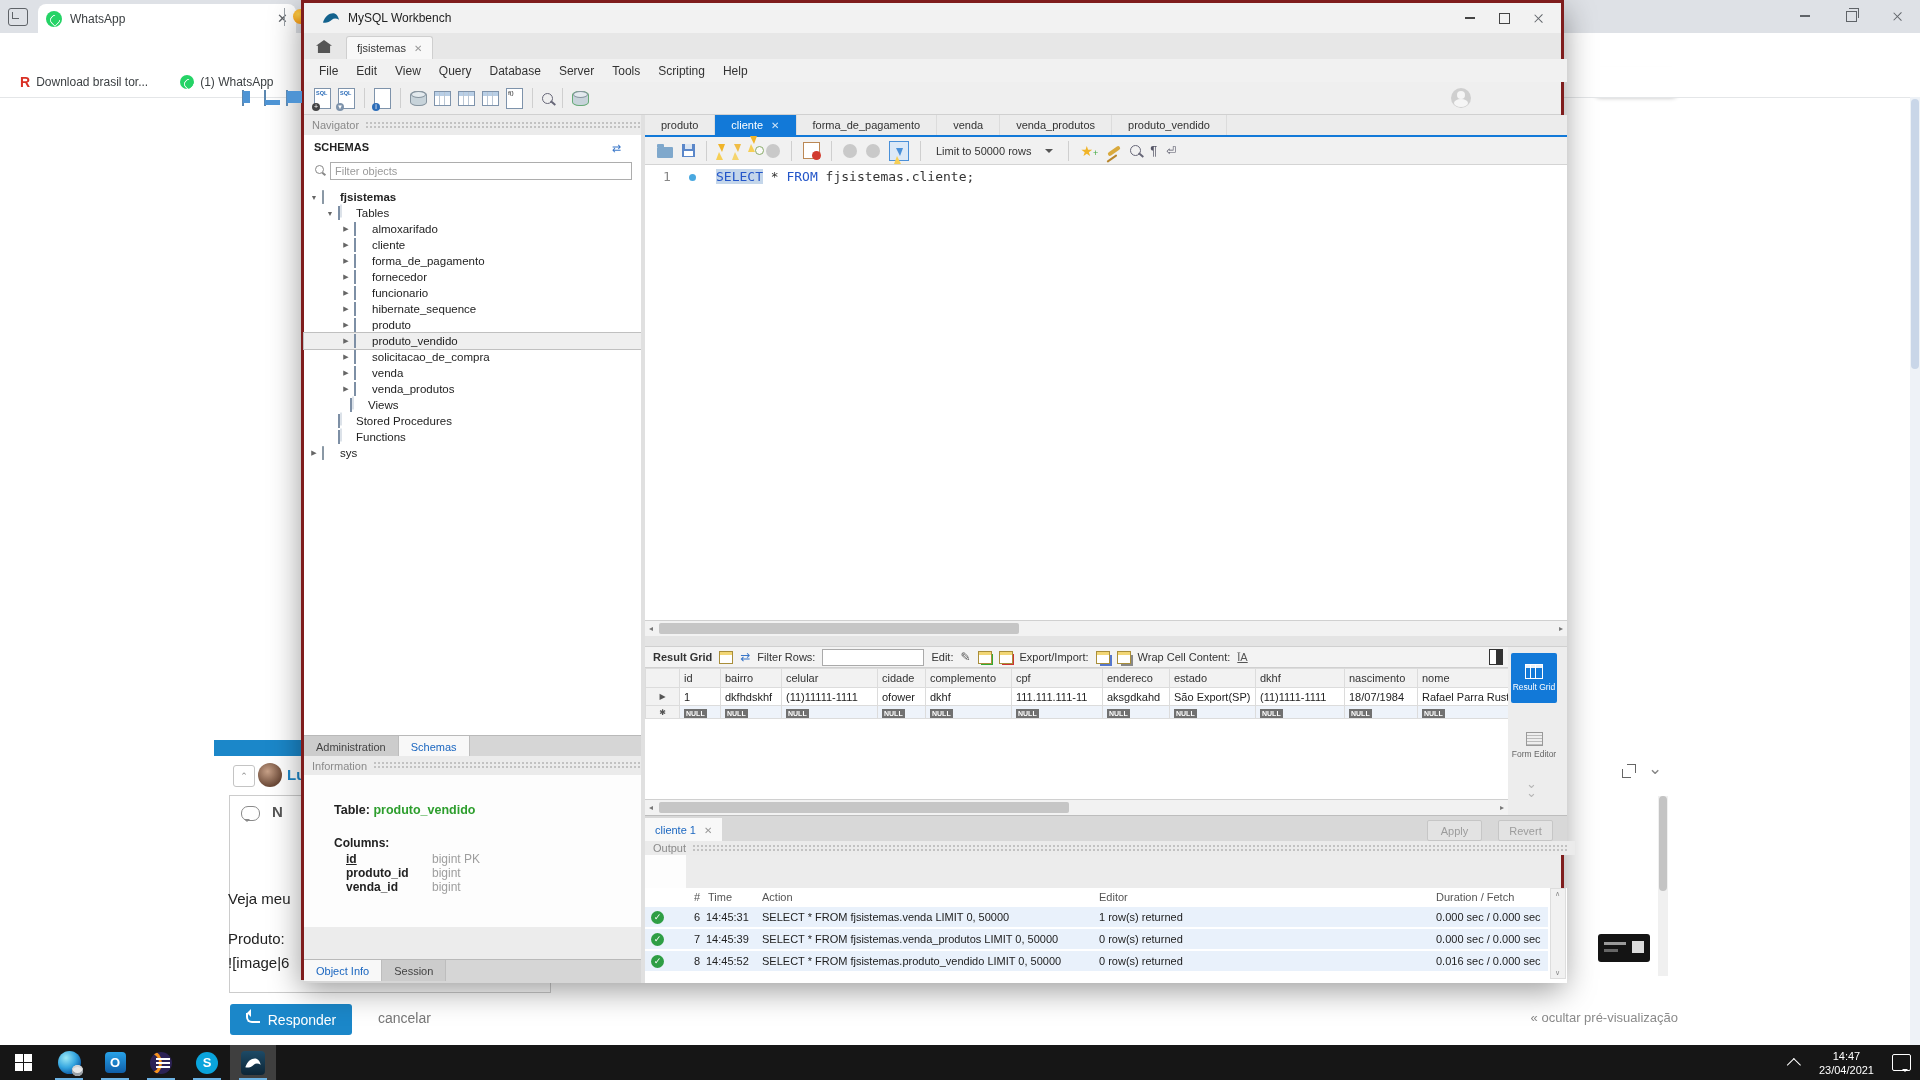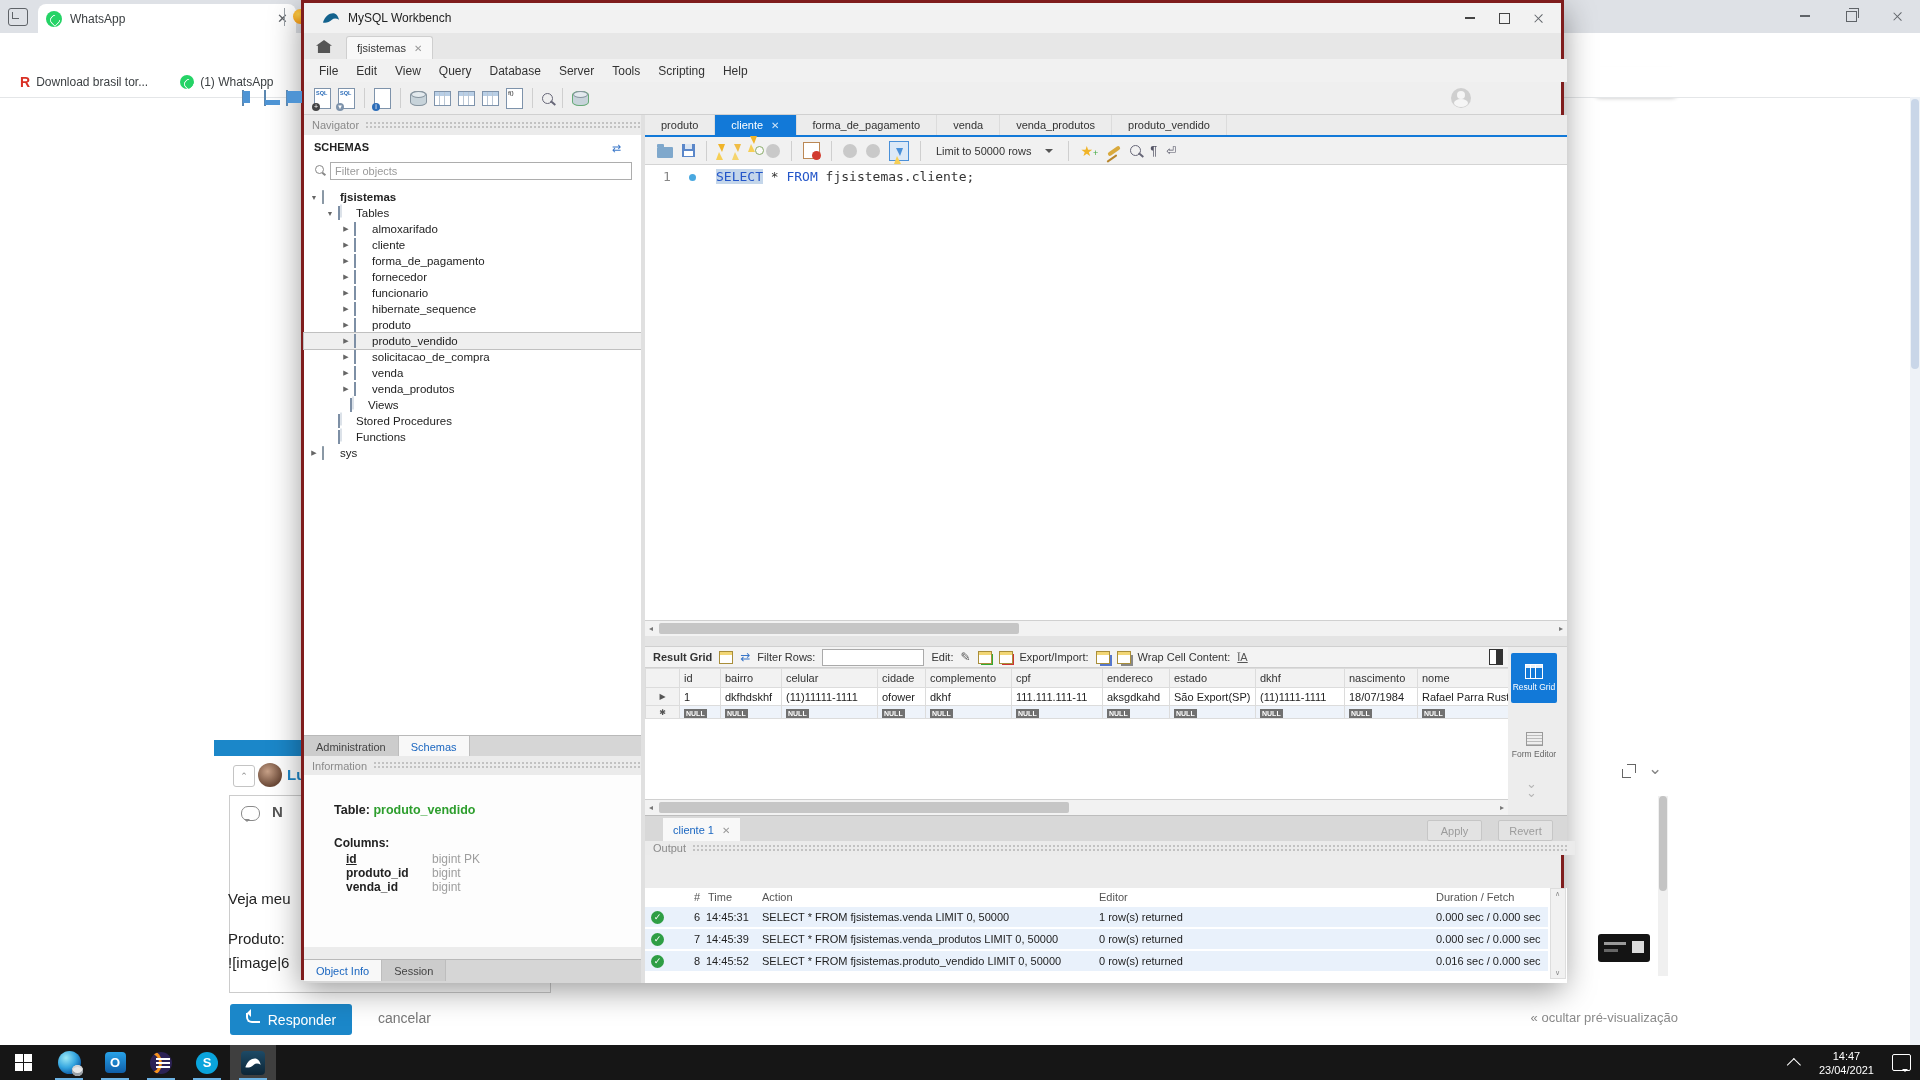--- a/index.html
+++ b/index.html
@@ -116,21 +116,21 @@
   .trow{height:16px;display:flex;align-items:center;font-size:11.5px;color:#222;position:relative;}
   .trow.sel{background:#efefef;outline:1px solid #c0c0c0;}
   .tarrow{width:8px;text-align:center;font-size:7px;color:#666;flex:0 0 8px;}
   .tico{flex:0 0 13px;margin:0 5px 0 4px;}
   .t-schema{width:11px;height:9px;background:#cfd8dd;border:1px solid #8a98a5;border-radius:5px/3px;}
   .t-table{width:11px;height:10px;border:1px solid #7d8fa5;background:linear-gradient(#aac4e0 0 3px,#fff 3px);}
   .t-group{width:11px;height:9px;border:1px solid #7d8fa5;background:#dfe7ee;box-shadow:2px -2px 0 -0.5px #b9c6d4;}
   .nav-tabs{left:0;top:732px;width:337px;height:21px;background:#d6d6d6;border-top:1px solid #b9b9b9;display:flex;}
   .nav-tab{height:21px;display:flex;align-items:center;padding:0 12px;font-size:11px;color:#444;background:#cccccc;border-right:1px solid #bdbdbd;}
   .nav-tab.active{background:#f8f8f8;color:#1a66c0;}
-  .info-content{left:0;top:772px;width:337px;height:172px;background:#fdfdfd;}
+  .info-content{left:0;top:772px;width:337px;height:152px;background:#fdfdfd;padding-left:45px;}
   .foot-tabs{left:0;top:956px;width:337px;height:23px;background:#d6d6d6;border-top:1px solid #b9b9b9;display:flex;}
   .splitter-v{left:337px;top:112px;width:4px;height:868px;background:#e0e0e0;}
 
   
   .qtabs{left:341px;top:112px;width:922px;height:22px;background:#ececec;display:flex;}
   .qtab{height:20px;display:flex;align-items:center;gap:8px;padding:0 16px;font-size:11px;color:#333;border-right:1px solid #dcdcdc;}
   .qtab.active{background:#1279d8;color:#fff;}
   .qtab .x{font-size:10px;color:#cfe4f7;}
   .qunderline{left:341px;top:132px;width:922px;height:2px;background:#1279d8;}
   .sqlbar{left:341px;top:134px;width:922px;height:28px;background:#f1f1f1;border-bottom:1px solid #d4d4d4;display:flex;align-items:center;gap:9px;padding-left:12px;box-sizing:border-box;}
@@ -169,21 +169,21 @@
   table.grid th{background:#f2f2f2;height:18px;color:#333;}
   table.grid td{height:17px;color:#222;}
   table.grid td.marker{background:#f2f2f2;text-align:center;color:#555;font-size:8px;}
   tr.nullrow td{background:#eef3fa;height:12px;}
   .nullbadge{display:inline-block;background:#707070;color:#fff;font-size:7px;font-weight:bold;padding:0px 2px;line-height:9px;}
   .side-tab{width:46px;border-radius:2px;display:flex;flex-direction:column;align-items:center;justify-content:center;font-size:8.5px;text-align:center;line-height:1.2;gap:3px;}
   .side-grid-ico{width:16px;height:13px;border:1px solid #fff;background:linear-gradient(rgba(255,255,255,.9) 0 3px,transparent 3px);position:relative;}
   .side-grid-ico:after{content:"";position:absolute;left:4px;top:0;width:1px;height:100%;background:#fff;box-shadow:5px 0 0 #fff;}
   .side-form-ico{width:15px;height:12px;border:1px solid #999;background:repeating-linear-gradient(#eee 0 2px,#bbb 2px 3px);}
   .restabs{left:341px;top:812px;width:922px;height:26px;background:#d8d8d8;border-top:1px solid #bdbdbd;}
-  .restab{position:absolute;left:18px;top:2px;height:24px;background:#f8f8f8;display:flex;align-items:center;gap:8px;padding:0 10px;font-size:11px;color:#1a66c0;}
+  .restab{position:absolute;left:0;top:2px;height:24px;background:#f8f8f8;display:flex;align-items:center;gap:8px;padding:0 10px;font-size:11px;color:#1a66c0;}
   .btn-gray{position:absolute;top:4px;width:53px;height:19px;background:#e3e3e3;border:1px solid #c6c6c6;color:#9c9c9c;font-size:11px;display:flex;align-items:center;justify-content:center;border-radius:2px;}
 
   
   .out-sel-ico{width:12px;height:14px;border:1px solid #777;background:#fff;position:relative;}
   .out-sel-ico:before{content:"";position:absolute;left:2px;top:-3px;width:12px;height:14px;border:1px solid #777;border-bottom:none;border-left:none;background:transparent;}
   .outhdr{position:absolute;font-size:11px;color:#555;}
   .outrow{position:absolute;left:341px;width:903px;height:20px;background:#e9f1fb;display:flex;align-items:center;font-size:11px;color:#222;}
   .okcirc{position:absolute;left:6px;width:13px;height:13px;border-radius:50%;background:#2e9e44;color:#fff;font-size:9px;line-height:13px;text-align:center;}
   .outscroll{left:1246px;top:885px;width:16px;height:91px;background:#f1f1f1;border:1px solid #ddd;box-sizing:border-box;}
 

